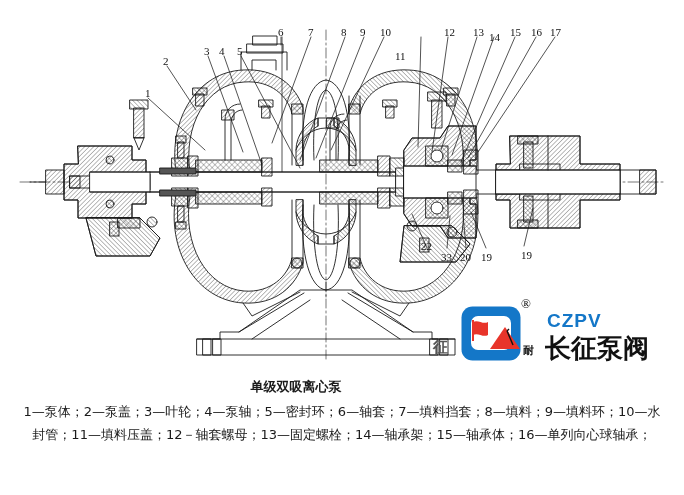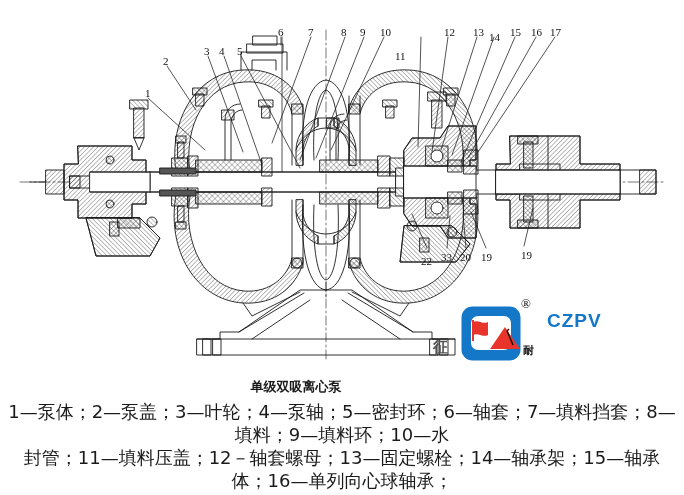--- a/index.html
+++ b/index.html
@@ -73,21 +73,21 @@
     text-align:center;
     font-family:"DejaVu Sans","Liberation Sans",sans-serif;
     font-weight:bold;
     font-size:13px;line-height:18px;
     color:#1a1a1a;
   }
   #legend{
     position:absolute;left:8px;top:400px;width:668px;
     text-align:center;
     font-family:"DejaVu Sans","Liberation Sans",sans-serif;
-    font-size:18px;
+    font-size:13px;
     line-height:23px;
     color:#1a1a1a;
   }
   #legend .lg-line{display:block;}
 </style>
 </head>
 <body>
 
 <div id="stage">
 
@@ -427,40 +427,41 @@
       <div class="callout" style="left: 444px; top: 27px;">12</div>
       <div class="callout" style="left: 473px; top: 27px;">13</div>
       <div class="callout" style="left: 489px; top: 32px;">14</div>
       <div class="callout" style="left: 510px; top: 27px;">15</div>
       <div class="callout" style="left: 531px; top: 27px;">16</div>
       <div class="callout" style="left: 550px; top: 27px;">17</div>
       <div class="callout" style="left: 521px; top: 250px;">19</div>
       <div class="callout" style="left: 481px; top: 252px;">19</div>
       <div class="callout" style="left: 460px; top: 252px;">20</div>
       <div class="callout" style="left: 441px; top: 252px;">33</div>
-      <div class="callout" style="left: 421px; top: 256px;">22</div>
+      <div class="callout" style="left: 421px; top: 241px;">22</div>
     </div>
 
   <div class="watermark">征</div>
 
   <div id="logo">
     <svg class="mark" viewBox="0 0 62 57">
       <rect x="1.5" y="1.5" width="59" height="54" rx="11" ry="11" fill="#1477c8"></rect>
       <rect x="11" y="11" width="40" height="34" rx="7" ry="7" fill="#ffffff"></rect>
 
       <path d="M13 17 C 18 14 23 20 28 17 L 28 30 C 23 33 18 27 13 30 Z" fill="#e8342a"></path>
       <line x1="13" y1="15" x2="13" y2="36" stroke="#e8342a" stroke-width="2"></line>
 
       <path d="M30 44 L 45 22 L 60 44 Z" fill="#e8342a"></path>
       <path d="M47 26 L 53 40" stroke="#111111" stroke-width="1.4" fill="none"></path>
       <path d="M47 26 L 49 24" stroke="#111111" stroke-width="1.4" fill="none"></path>
     </svg>
     <div class="reg">®</div>
     <div class="nai">耐</div>
     <div class="czpv">CZPV</div>
+    <div class="cn">长征泵阀</div>
   </div>
 
   <div id="title">单级双吸离心泵</div>
   <div id="legend">
       <span class="lg-line">1—泵体；2—泵盖；3—叶轮；4—泵轴；5—密封环；6—轴套；7—填料挡套；8—填料；9—填料环；10—水</span>
       <span class="lg-line">封管；11—填料压盖；12－轴套螺母；13—固定螺栓；14—轴承架；15—轴承体；16—单列向心球轴承；</span>
     </div>
 
 </div>
 

